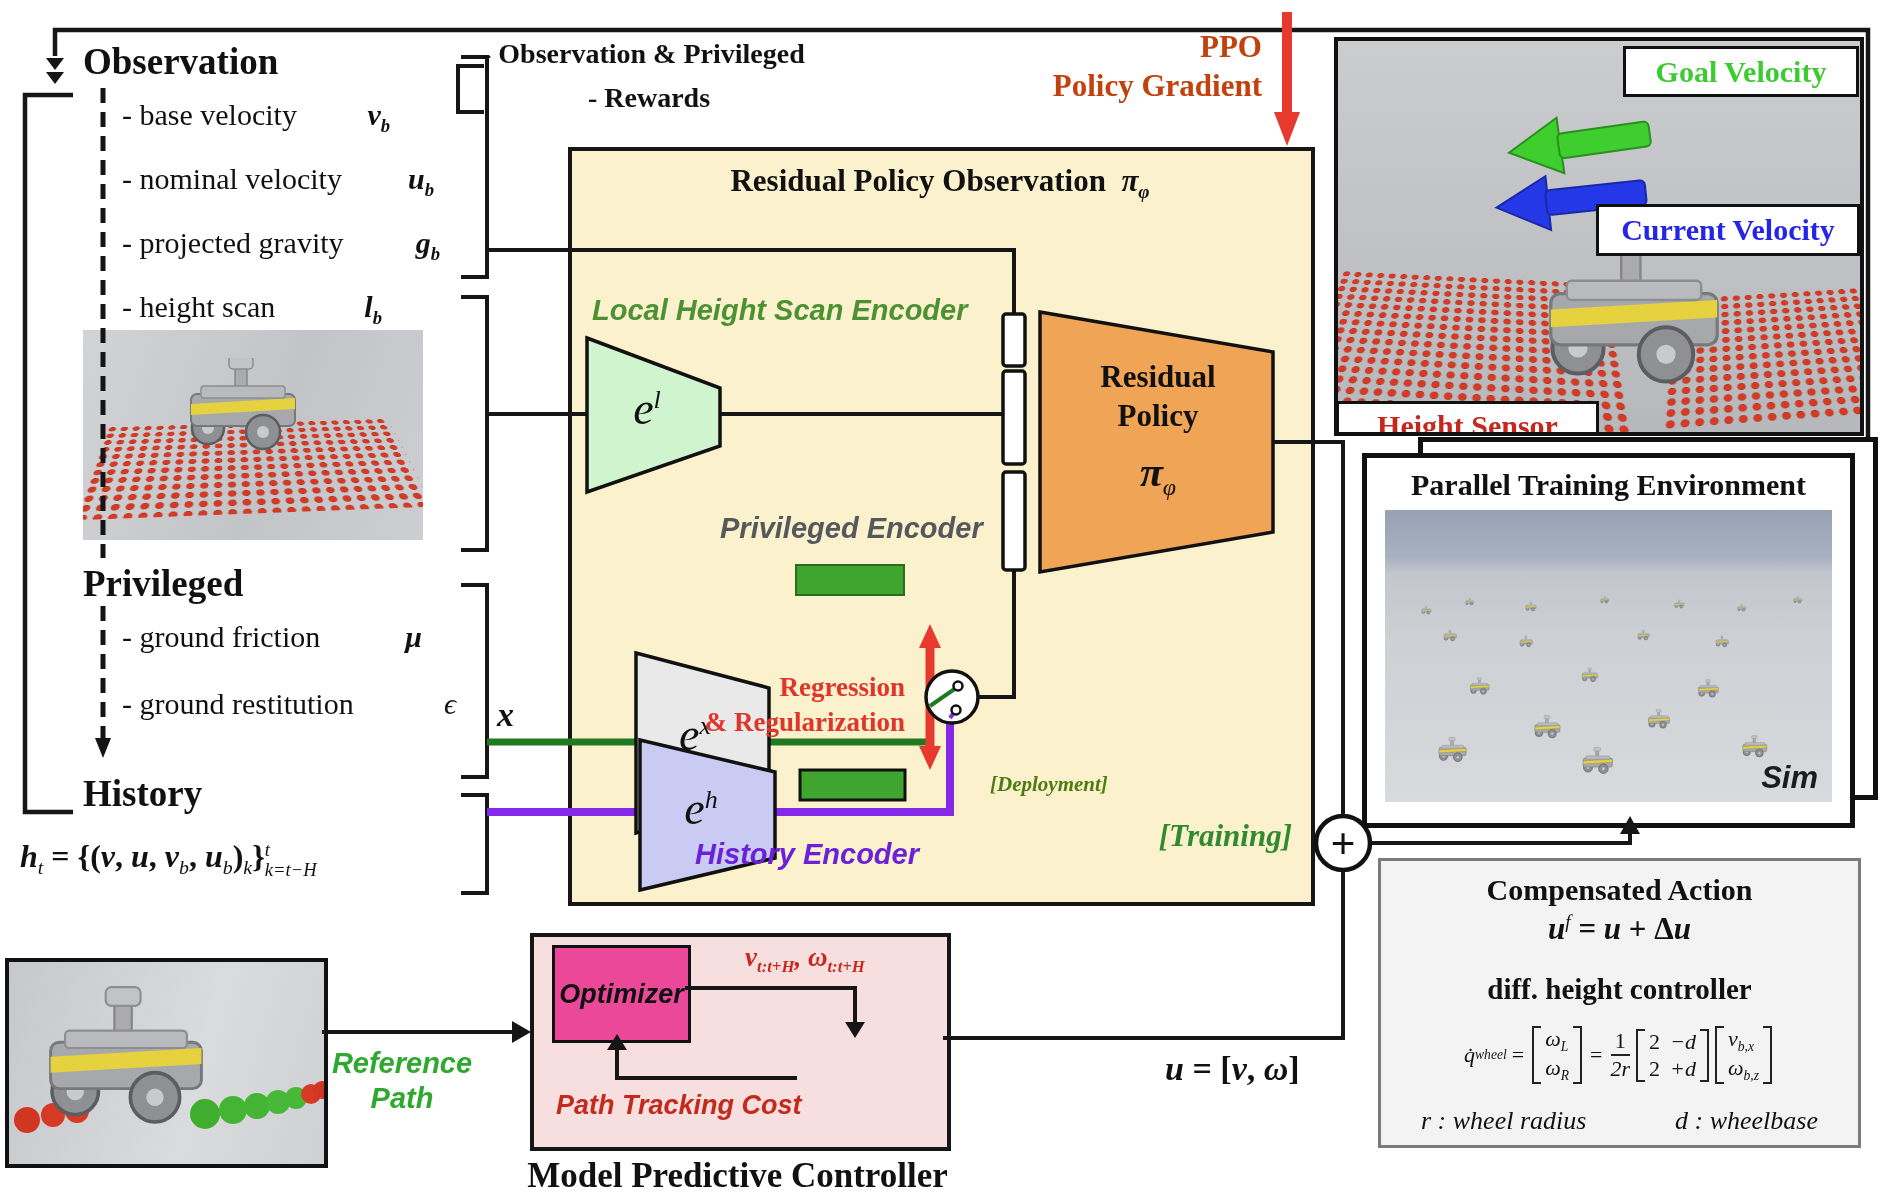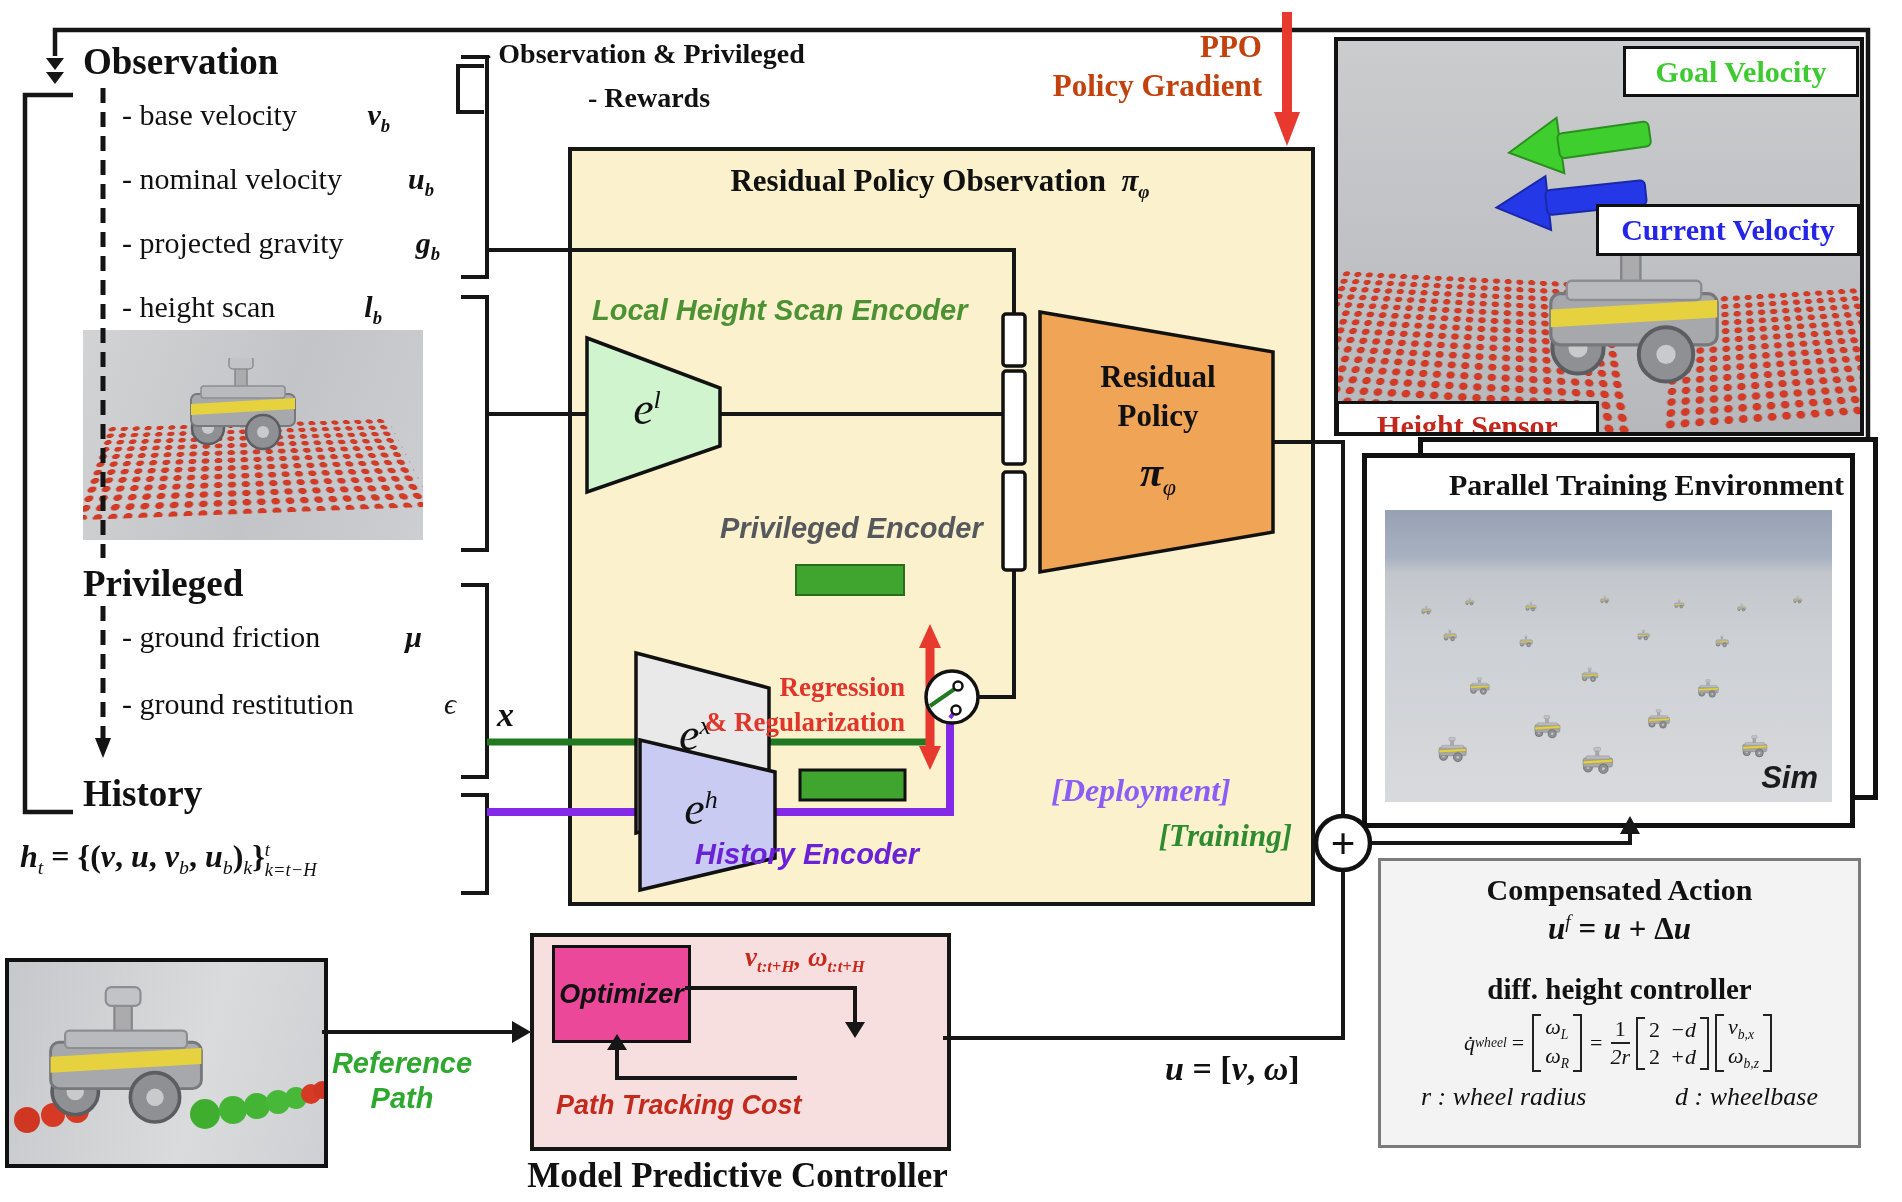--- a/index.html
+++ b/index.html
@@ -13,42 +13,42 @@
   .sym{font-weight:bold;font-style:italic;}
   sub{font-size:0.62em;} sup{font-size:0.62em;}
   .lbl-enc{font-family:"Liberation Sans",sans-serif;font-weight:bold;font-style:italic;font-size:29px;}
   .photo{position:absolute;overflow:hidden;}
   .dots{position:absolute;background-image:radial-gradient(circle,#d63a25 3.1px,#b92f1c 3.7px,rgba(0,0,0,0) 4.3px);
         background-size:13px 12px;border-radius:10px;}
   .wbox{position:absolute;background:#fff;border:3px solid #111;display:flex;align-items:center;justify-content:center;
         font-weight:bold;font-size:29px;}
   .frac{display:inline-flex;flex-direction:column;align-items:center;line-height:1;vertical-align:middle;margin:0 3px;}
   .frac .bar{height:2px;background:#222;align-self:stretch;margin:2px 0;}
-  .mat{display:inline-flex;align-items:stretch;margin:0 3px;vertical-align:middle;}
+  .mat{display:inline-flex;align-items:stretch;margin:12px 3px;vertical-align:middle;}
   .mat .col{display:inline-flex;flex-direction:column;justify-content:center;line-height:1.15;padding:0 4px;}
   .mat .col.two{align-items:flex-start;}
   .bL{width:7px;border:2.5px solid #222;border-right:none;}
   .bR{width:7px;border:2.5px solid #222;border-left:none;}
   .mrow{display:flex;justify-content:space-between;gap:10px;}
 </style>
 </head>
 <body>
 
 <div class="stage">
 
   <div class="abs" style="left:568px;top:147px;width:739px;height:751px;background:#fbf1cc;border:4px solid #161616;"></div>
 
   <div class="abs" style="left:530px;top:933px;width:413px;height:210px;background:#f8dfdf;border:4px solid #161616;"></div>
   <div class="wbox" style="left:552px;top:945px;width:133px;height:92px;background:#ec4899;">
     <span class="sans i" style="font-size:27px;">Optimizer</span>
   </div>
 
   <div class="abs" style="left:1418px;top:437px;width:450px;height:353px;background:#ffffff;border:5px solid #111;"></div>
   <div class="abs" style="left:1362px;top:453px;width:483px;height:365px;background:#ffffff;border:5px solid #111;">
-    <div class="abs b" style="left:0;top:10px;width:100%;text-align:center;font-size:30px;margin-left:38px;">Parallel Training Environment</div>
+    <div class="abs b" style="left:0;top:10px;width:100%;text-align:center;font-size:30px;">Parallel Training Environment</div>
     <div class="photo" style="left:18px;top:52px;width:447px;height:292px;background:linear-gradient(180deg,#97a1b4 0%,#a8b1c0 16%,#c3c7cd 22%,#cdd0d4 45%,#d8dadd 100%);">
       <svg width="447" height="292">
         <g fill="#9a9b9e" stroke="#6e6f72" stroke-width="1">
           <use href="#bot" transform="translate(36,96) scale(0.09)"></use>
             <use href="#bot" transform="translate(80,88) scale(0.08)"></use>
           <use href="#bot" transform="translate(140,92) scale(0.10)"></use>
             <use href="#bot" transform="translate(215,86) scale(0.08)"></use>
           <use href="#bot" transform="translate(289,90) scale(0.09)"></use>
             <use href="#bot" transform="translate(352,94) scale(0.08)"></use>
           <use href="#bot" transform="translate(408,86) scale(0.08)"></use>
@@ -312,21 +312,21 @@
   </div>
   <div class="abs sym" style="left:497px;top:696px;font-size:34px;">x</div>
   <div class="abs b" style="left:650px;top:670px;width:255px;text-align:right;color:#e0352b;font-size:27px;line-height:1.3;">
     <div>Regression</div>
     <div>&amp; Regularization</div>
   </div>
   <div class="abs" style="left:658px;top:782px;width:86px;text-align:center;font-size:46px;">
     <span class="i">e</span><sup class="i" style="font-size:26px;">h</sup>
   </div>
   <div class="abs lbl-enc" style="left:695px;top:838px;color:#6b21d8;">History Encoder</div>
-  <div class="abs b i" style="left:990px;top:772px;width:302px;text-align:center;color:#8b5cf6;font-size:32px;">[Deployment]</div>
+  <div class="abs b i" style="left:990px;top:772px;width:302px;text-align:left;color:#4d7c0f;font-size:21px;">[Deployment]</div>
   <div class="abs b i" style="left:990px;top:818px;width:302px;text-align:right;color:#2e8b2e;font-size:31px;">[Training]</div>
   <div class="abs b" style="left:1052px;top:358px;width:212px;text-align:center;font-size:31px;line-height:1.25;">
     <div>Residual</div>
     <div>Policy</div>
   </div>
   <div class="abs" style="left:1052px;top:448px;width:212px;text-align:center;font-size:42px;">
     <span class="b i">π</span><sub class="i" style="font-size:24px;">φ</sub>
   </div>
   <div class="abs b" style="left:1316px;top:818px;width:54px;text-align:center;font-size:44px;">+</div>
 

